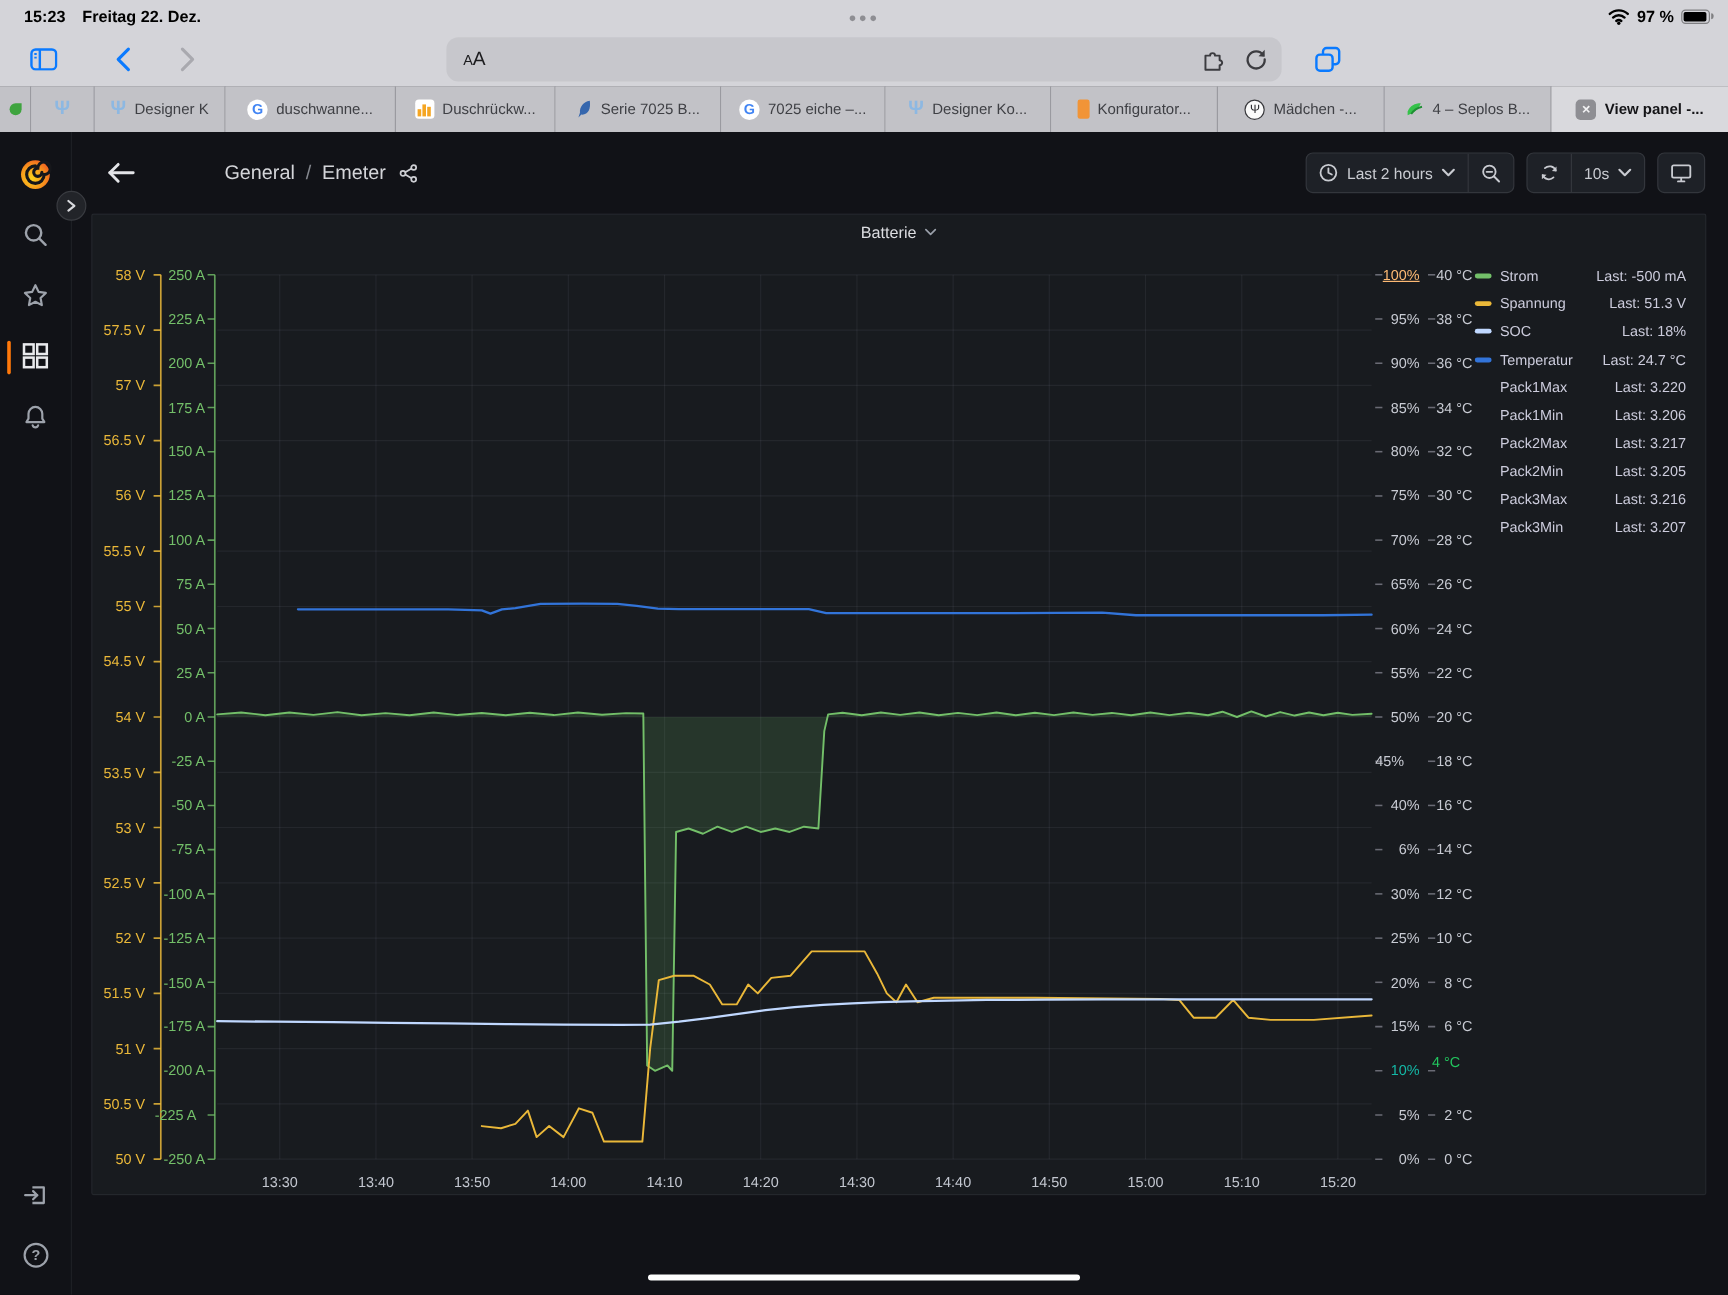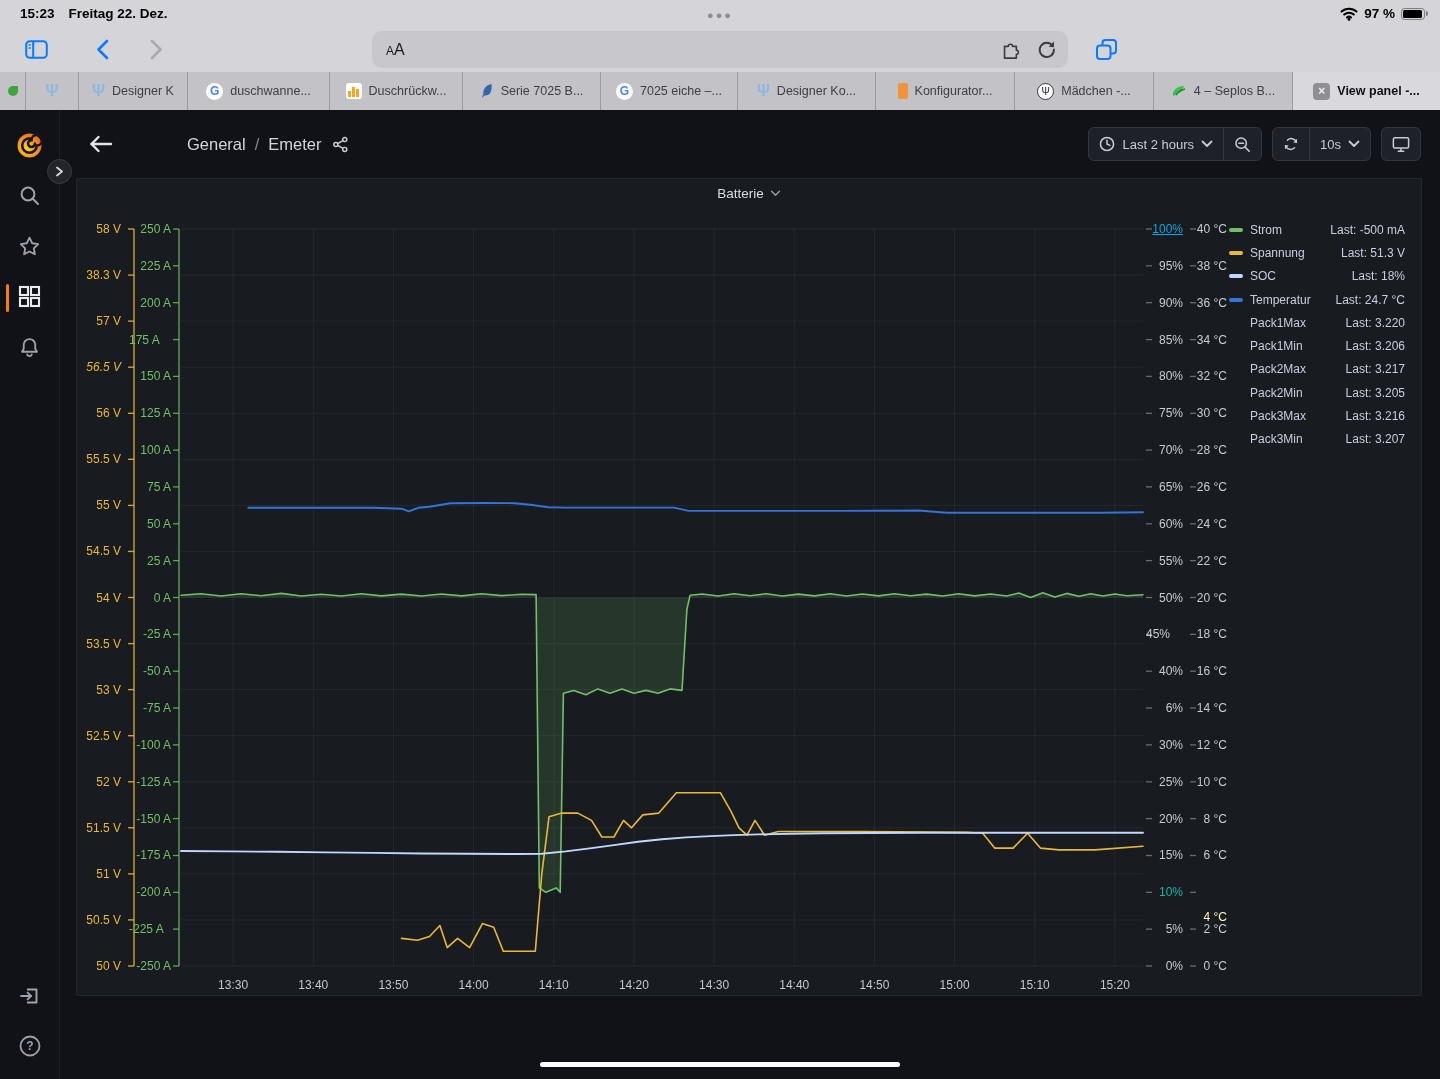--- a/index.html
+++ b/index.html
@@ -462,58 +462,58 @@
           <line x1="1113" y1="750.1" x2="1119" y2="750.1" stroke="rgba(204,204,220,0.45)" stroke-width="1.3"></line>
           <line x1="1113" y1="787.0" x2="1119" y2="787.0" stroke="rgba(204,204,220,0.45)" stroke-width="1.3"></line>
           <polygon points="104.0,418.5 104.0,416.3 124.0,414.7 144.1,417.0 164.1,414.7 184.2,416.7 204.2,414.4 224.3,417.0 244.3,415.3 264.3,417.0 284.4,414.7 304.4,416.9 324.5,415.1 344.5,417.0 364.5,415.0 384.6,416.9 404.6,414.7 424.7,416.6 444.7,415.3 459.1,415.6 462.3,708.9 468.8,713.3 479.2,708.9 483.2,713.3 486.4,514.3 496.8,511.4 508.8,515.8 520.9,509.9 532.9,514.3 544.9,509.9 556.9,514.3 569.0,511.4 581.0,514.3 593.0,509.9 605.0,511.4 609.9,430.3 613.1,416.3 625.1,415.0 641.1,417.0 657.1,414.8 673.2,416.7 689.2,414.7 705.3,417.0 721.3,415.1 737.3,416.9 753.4,414.8 769.4,417.0 785.4,415.0 801.4,416.9 817.5,414.7 833.5,416.7 849.6,415.1 865.6,417.0 881.6,414.8 897.6,416.9 913.7,415.0 929.7,417.0 941.7,414.1 953.8,418.5 965.8,413.8 977.8,418.1 989.8,414.4 1001.9,417.3 1013.9,414.7 1025.9,417.0 1037.9,415.0 1050.0,416.7 1066.0,415.8 1066.0,418.5" fill="rgba(115,191,105,0.17)"></polygon>
           <path d="M104.0 416.3 L124.0 414.7 L144.1 417.0 L164.1 414.7 L184.2 416.7 L204.2 414.4 L224.3 417.0 L244.3 415.3 L264.3 417.0 L284.4 414.7 L304.4 416.9 L324.5 415.1 L344.5 417.0 L364.5 415.0 L384.6 416.9 L404.6 414.7 L424.7 416.6 L444.7 415.3 L459.1 415.6 L462.3 708.9 L468.8 713.3 L479.2 708.9 L483.2 713.3 L486.4 514.3 L496.8 511.4 L508.8 515.8 L520.9 509.9 L532.9 514.3 L544.9 509.9 L556.9 514.3 L569.0 511.4 L581.0 514.3 L593.0 509.9 L605.0 511.4 L609.9 430.3 L613.1 416.3 L625.1 415.0 L641.1 417.0 L657.1 414.8 L673.2 416.7 L689.2 414.7 L705.3 417.0 L721.3 415.1 L737.3 416.9 L753.4 414.8 L769.4 417.0 L785.4 415.0 L801.4 416.9 L817.5 414.7 L833.5 416.7 L849.6 415.1 L865.6 417.0 L881.6 414.8 L897.6 416.9 L913.7 415.0 L929.7 417.0 L941.7 414.1 L953.8 418.5 L965.8 413.8 L977.8 418.1 L989.8 414.4 L1001.9 417.3 L1013.9 414.7 L1025.9 417.0 L1037.9 415.0 L1050.0 416.7 L1066.0 415.8" fill="none" stroke="#73BF69" stroke-width="1.6" stroke-linejoin="round" stroke-linecap="round"></path>
           <path d="M324.5 759.4 L340.5 761.2 L352.5 757.5 L362.9 746.5 L370.2 768.6 L380.6 759.4 L392.6 768.6 L405.4 744.6 L416.7 748.3 L426.3 772.3 L440.7 772.3 L458.3 772.3 L464.8 694.9 L472.0 637.8 L484.8 634.1 L500.8 634.1 L514.5 641.4 L524.9 658.0 L536.9 658.0 L546.5 641.4 L554.5 648.8 L565.8 635.9 L581.8 634.1 L591.4 623.0 L599.4 613.8 L617.1 613.8 L643.5 613.8 L653.9 632.2 L662.0 648.8 L670.0 656.2 L678.0 641.4 L687.6 656.2 L701.2 652.5 L785.4 652.5 L889.6 653.4 L905.7 654.3 L917.7 669.1 L936.1 669.1 L950.6 654.3 L963.4 669.1 L981.8 670.9 L1017.9 670.9 L1066.0 667.2" fill="none" stroke="#EAB839" stroke-width="1.6" stroke-linejoin="round" stroke-linecap="round"></path>
           <path d="M104.0 672.0 L152.1 672.4 L200.2 672.8 L248.3 673.4 L296.4 673.9 L344.5 674.5 L392.6 674.8 L440.7 675.0 L464.8 674.8 L488.8 672.4 L512.8 669.4 L536.9 666.1 L561.0 662.8 L585.0 660.2 L609.0 658.4 L633.1 657.1 L657.1 656.1 L681.2 655.4 L713.3 654.8 L745.3 654.3 L793.4 654.0 L841.5 653.8 L905.7 653.8 L985.8 653.8 L1066.0 653.8" fill="none" stroke="#C0D8FF" stroke-width="1.9" stroke-linejoin="round" stroke-linecap="round"></path>
           <path d="M171.3 328.8 L232.3 328.8 L296.4 328.8 L324.5 329.7 L331.7 332.3 L341.3 328.8 L352.5 327.8 L373.4 324.2 L408.6 324.0 L437.5 324.2 L453.5 325.8 L471.2 328.2 L488.8 328.6 L552.9 328.6 L597.0 328.6 L611.5 331.9 L681.2 331.9 L761.4 331.9 L841.5 331.5 L869.6 333.7 L945.8 333.7 L1025.9 333.7 L1066.0 333.2" fill="none" stroke="#3274D9" stroke-width="1.9" stroke-linejoin="round" stroke-linecap="round"></path>
         </svg>
       <div id="labels" class="abs" style="left:0;top:0;width:1346px;height:818px;">
           <div class="ylab" style="left: 0px; width: 44px; text-align: right; top: 43px; color: rgb(234, 184, 57);">58 V</div>
-          <div class="ylab" style="left: 0px; width: 44px; text-align: right; top: 89.0625px; color: rgb(234, 184, 57);">38.3 V</div>
+          <div class="ylab" style="left: 0px; width: 44px; text-align: right; top: 89.0625px; color: rgb(234, 184, 57);">57.5 V</div>
           <div class="ylab" style="left: 0px; width: 44px; text-align: right; top: 135.125px; color: rgb(234, 184, 57);">57 V</div>
-          <div class="ylab" style="left: 0px; width: 44px; text-align: right; top: 181.188px; color: rgb(234, 184, 57); font-style: italic;">56.5 V</div>
+          <div class="ylab" style="left: 0px; width: 44px; text-align: right; top: 181.188px; color: rgb(234, 184, 57);">56.5 V</div>
           <div class="ylab" style="left: 0px; width: 44px; text-align: right; top: 227.25px; color: rgb(234, 184, 57);">56 V</div>
           <div class="ylab" style="left: 0px; width: 44px; text-align: right; top: 273.312px; color: rgb(234, 184, 57);">55.5 V</div>
           <div class="ylab" style="left: 0px; width: 44px; text-align: right; top: 319.375px; color: rgb(234, 184, 57);">55 V</div>
           <div class="ylab" style="left: 0px; width: 44px; text-align: right; top: 365.438px; color: rgb(234, 184, 57);">54.5 V</div>
           <div class="ylab" style="left: 0px; width: 44px; text-align: right; top: 411.5px; color: rgb(234, 184, 57);">54 V</div>
           <div class="ylab" style="left: 0px; width: 44px; text-align: right; top: 457.562px; color: rgb(234, 184, 57);">53.5 V</div>
           <div class="ylab" style="left: 0px; width: 44px; text-align: right; top: 503.625px; color: rgb(234, 184, 57);">53 V</div>
           <div class="ylab" style="left: 0px; width: 44px; text-align: right; top: 549.688px; color: rgb(234, 184, 57);">52.5 V</div>
           <div class="ylab" style="left: 0px; width: 44px; text-align: right; top: 595.75px; color: rgb(234, 184, 57);">52 V</div>
           <div class="ylab" style="left: 0px; width: 44px; text-align: right; top: 641.812px; color: rgb(234, 184, 57);">51.5 V</div>
           <div class="ylab" style="left: 0px; width: 44px; text-align: right; top: 687.875px; color: rgb(234, 184, 57);">51 V</div>
           <div class="ylab" style="left: 0px; width: 44px; text-align: right; top: 733.938px; color: rgb(234, 184, 57);">50.5 V</div>
           <div class="ylab" style="left: 0px; width: 44px; text-align: right; top: 780px; color: rgb(234, 184, 57);">50 V</div>
           <div class="ylab" style="left: 52px; width: 42px; text-align: right; top: 43px; color: rgb(115, 191, 105);">250 A</div>
           <div class="ylab" style="left: 52px; width: 42px; text-align: right; top: 79.85px; color: rgb(115, 191, 105);">225 A</div>
           <div class="ylab" style="left: 52px; width: 42px; text-align: right; top: 116.7px; color: rgb(115, 191, 105);">200 A</div>
-          <div class="ylab" style="left: 52px; width: 42px; top: 153.55px; color: rgb(115, 191, 105);">175 A</div>
+          <div class="ylab" style="left: 52px; width: 42px; text-align: right; top: 153.55px; color: rgb(115, 191, 105);">175 A</div>
           <div class="ylab" style="left: 52px; width: 42px; text-align: right; top: 190.4px; color: rgb(115, 191, 105);">150 A</div>
           <div class="ylab" style="left: 52px; width: 42px; text-align: right; top: 227.25px; color: rgb(115, 191, 105);">125 A</div>
           <div class="ylab" style="left: 52px; width: 42px; text-align: right; top: 264.1px; color: rgb(115, 191, 105);">100 A</div>
           <div class="ylab" style="left: 52px; width: 42px; text-align: right; top: 300.95px; color: rgb(115, 191, 105);">75 A</div>
           <div class="ylab" style="left: 52px; width: 42px; text-align: right; top: 337.8px; color: rgb(115, 191, 105);">50 A</div>
           <div class="ylab" style="left: 52px; width: 42px; text-align: right; top: 374.65px; color: rgb(115, 191, 105);">25 A</div>
           <div class="ylab" style="left: 52px; width: 42px; text-align: right; top: 411.5px; color: rgb(115, 191, 105);">0 A</div>
           <div class="ylab" style="left: 52px; width: 42px; text-align: right; top: 448.35px; color: rgb(115, 191, 105);">-25 A</div>
           <div class="ylab" style="left: 52px; width: 42px; text-align: right; top: 485.2px; color: rgb(115, 191, 105);">-50 A</div>
           <div class="ylab" style="left: 52px; width: 42px; text-align: right; top: 522.05px; color: rgb(115, 191, 105);">-75 A</div>
           <div class="ylab" style="left: 52px; width: 42px; text-align: right; top: 558.9px; color: rgb(115, 191, 105);">-100 A</div>
           <div class="ylab" style="left: 52px; width: 42px; text-align: right; top: 595.75px; color: rgb(115, 191, 105);">-125 A</div>
           <div class="ylab" style="left: 52px; width: 42px; text-align: right; top: 632.6px; color: rgb(115, 191, 105);">-150 A</div>
           <div class="ylab" style="left: 52px; width: 42px; text-align: right; top: 669.45px; color: rgb(115, 191, 105);">-175 A</div>
           <div class="ylab" style="left: 52px; width: 42px; text-align: right; top: 706.3px; color: rgb(115, 191, 105);">-200 A</div>
           <div class="ylab" style="left: 52px; width: 42px; text-align: left; top: 743.15px; color: rgb(115, 191, 105);">-225 A</div>
           <div class="ylab" style="left: 52px; width: 42px; text-align: right; top: 780px; color: rgb(115, 191, 105);">-250 A</div>
-          <div class="ylab" style="left: 1069px; width: 37px; text-align: right; top: 43px; color: #0ea5e9; text-decoration: underline;">100%</div>
+          <div class="ylab" style="left: 1069px; width: 37px; text-align: right; top: 43px; color: #fdba74; text-decoration: underline;">100%</div>
           <div class="ylab" style="left: 1069px; width: 37px; text-align: right; top: 79.85px; color: rgb(200, 203, 211);">95%</div>
           <div class="ylab" style="left: 1069px; width: 37px; text-align: right; top: 116.7px; color: rgb(200, 203, 211);">90%</div>
           <div class="ylab" style="left: 1069px; width: 37px; text-align: right; top: 153.55px; color: rgb(200, 203, 211);">85%</div>
           <div class="ylab" style="left: 1069px; width: 37px; text-align: right; top: 190.4px; color: rgb(200, 203, 211);">80%</div>
           <div class="ylab" style="left: 1069px; width: 37px; text-align: right; top: 227.25px; color: rgb(200, 203, 211);">75%</div>
           <div class="ylab" style="left: 1069px; width: 37px; text-align: right; top: 264.1px; color: rgb(200, 203, 211);">70%</div>
           <div class="ylab" style="left: 1069px; width: 37px; text-align: right; top: 300.95px; color: rgb(200, 203, 211);">65%</div>
           <div class="ylab" style="left: 1069px; width: 37px; text-align: right; top: 337.8px; color: rgb(200, 203, 211);">60%</div>
           <div class="ylab" style="left: 1069px; width: 37px; text-align: right; top: 374.65px; color: rgb(200, 203, 211);">55%</div>
           <div class="ylab" style="left: 1069px; width: 37px; text-align: right; top: 411.5px; color: rgb(200, 203, 211);">50%</div>
@@ -538,21 +538,21 @@
           <div class="ylab" style="left: 1106px; width: 44px; text-align: right; top: 337.8px; color: rgb(200, 203, 211);">24 °C</div>
           <div class="ylab" style="left: 1106px; width: 44px; text-align: right; top: 374.65px; color: rgb(200, 203, 211);">22 °C</div>
           <div class="ylab" style="left: 1106px; width: 44px; text-align: right; top: 411.5px; color: rgb(200, 203, 211);">20 °C</div>
           <div class="ylab" style="left: 1106px; width: 44px; text-align: right; top: 448.35px; color: rgb(200, 203, 211);">18 °C</div>
           <div class="ylab" style="left: 1106px; width: 44px; text-align: right; top: 485.2px; color: rgb(200, 203, 211);">16 °C</div>
           <div class="ylab" style="left: 1106px; width: 44px; text-align: right; top: 522.05px; color: rgb(200, 203, 211);">14 °C</div>
           <div class="ylab" style="left: 1106px; width: 44px; text-align: right; top: 558.9px; color: rgb(200, 203, 211);">12 °C</div>
           <div class="ylab" style="left: 1106px; width: 44px; text-align: right; top: 595.75px; color: rgb(200, 203, 211);">10 °C</div>
           <div class="ylab" style="left: 1106px; width: 44px; text-align: right; top: 632.6px; color: rgb(200, 203, 211);">8 °C</div>
           <div class="ylab" style="left: 1106px; width: 44px; text-align: right; top: 669.45px; color: rgb(200, 203, 211);">6 °C</div>
-          <div class="ylab" style="left: 1106px; width: 44px; text-align: right; top: 731px; color: #fef9c3;">4 °C</div>
+          <div class="ylab" style="left: 1106px; width: 44px; text-align: center; top: 699px; color: #22c55e;">4 °C</div>
           <div class="ylab" style="left: 1106px; width: 44px; text-align: right; top: 743.15px; color: rgb(200, 203, 211);">2 °C</div>
           <div class="ylab" style="left: 1106px; width: 44px; text-align: right; top: 780px; color: rgb(200, 203, 211);">0 °C</div>
           <div class="xlab" style="left: 126.108px;">13:30</div>
           <div class="xlab" style="left: 206.275px;">13:40</div>
           <div class="xlab" style="left: 286.442px;">13:50</div>
           <div class="xlab" style="left: 366.608px;">14:00</div>
           <div class="xlab" style="left: 446.775px;">14:10</div>
           <div class="xlab" style="left: 526.942px;">14:20</div>
           <div class="xlab" style="left: 607.108px;">14:30</div>
           <div class="xlab" style="left: 687.275px;">14:40</div>

